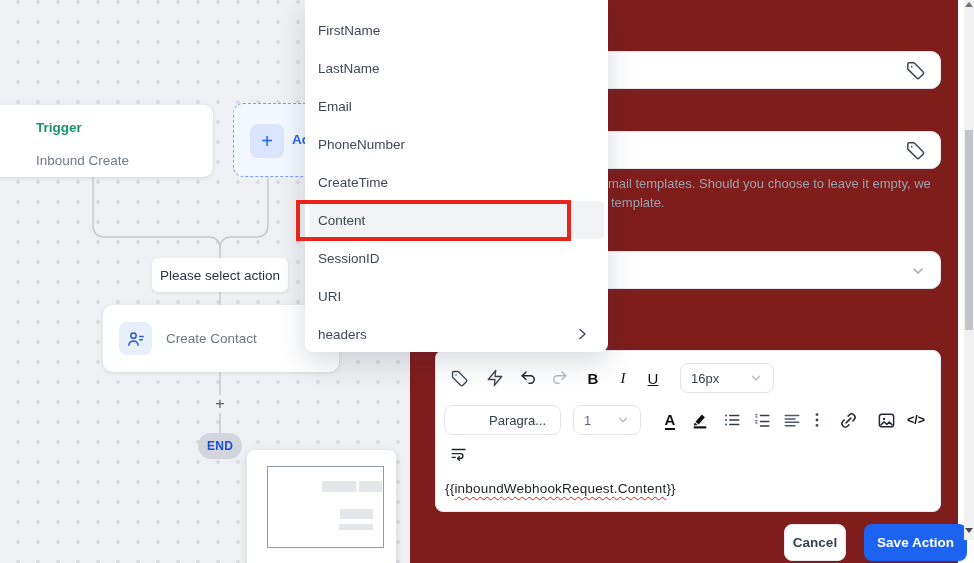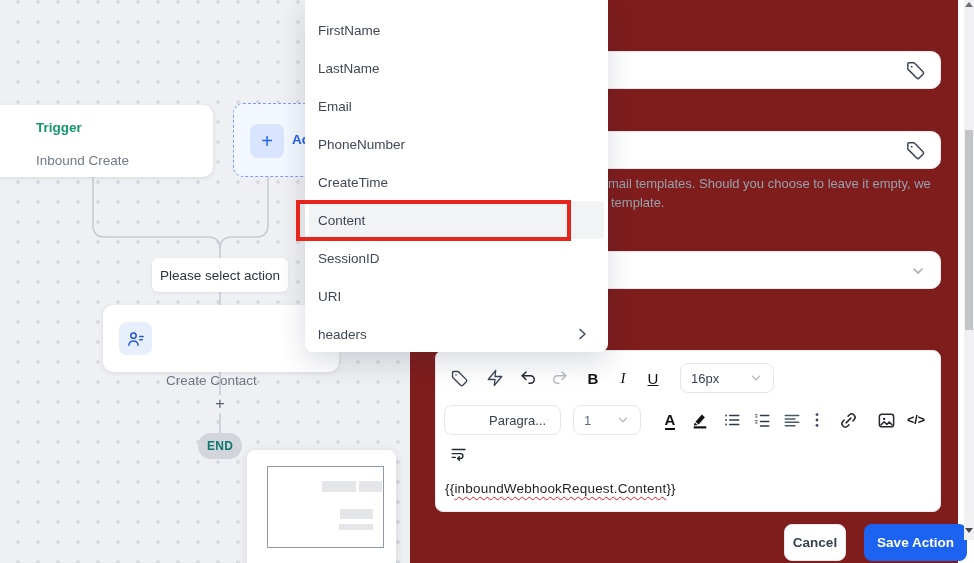--- a/index.html
+++ b/index.html
@@ -30,26 +30,26 @@
   .add-label { position:absolute; left:58px; top:28px; color:#2563eb; font-weight:700; font-size:13.5px; }
 
   .select-action { position:absolute; left:152px; top:258px; width:136px; height:34px; z-index:2;
                    background:#fff; border-radius:6px; box-shadow:0 1px 3px rgba(30,40,60,.10);
                    display:flex; align-items:center; justify-content:center;
                    font-size:13.5px; color:#2a3340; }
 
   .contact-node { left:103px; top:305px; width:236px; height:67px; }
   .contact-icon-box { position:absolute; left:16px; top:17px; width:33px; height:33px; border-radius:8px;
                       background:#e7eefc; display:flex; align-items:center; justify-content:center; }
-  .contact-label { position:absolute; left:63px; top:26px; font-size:13.5px; color:#6d7683;margin-top:42px; }
+  .contact-label { position:absolute; left:63px; top:26px; font-size:13.5px; color:#6d7683; }
 
   .plus-on-line { position:absolute; left:211px; top:395px; width:18px; height:18px; z-index:2;
                   background:#eff0f3; color:#555e6b; font-size:16px; line-height:18px; text-align:center; }
   .end-pill { position:absolute; left:198px; top:433px; width:44px; height:26px; border-radius:13px;
-              background:#d2d6dc; color:#0f766e; font-size:12px; font-weight:700; z-index:2;
+              background:#d2d6dc; color:#1d4ed8; font-size:12px; font-weight:700; z-index:2;
               display:flex; align-items:center; justify-content:center; letter-spacing:.3px; }
 
   .preview-card { position:absolute; left:247px; top:450px; width:149px; height:120px; z-index:2;
                   background:#fff; border-radius:8px; box-shadow:0 2px 8px rgba(30,40,60,.14); }
   .preview-frame { position:absolute; left:20px; top:16px; width:117px; height:82px;
                    border:1.5px solid #8e99ad; background:#fff; }
   .pbar { position:absolute; background:#e4e6e9; }
 
   
   .panel { position:absolute; left:410px; top:0; width:548px; height:563px; background:#7f1d1d; z-index:5; }

